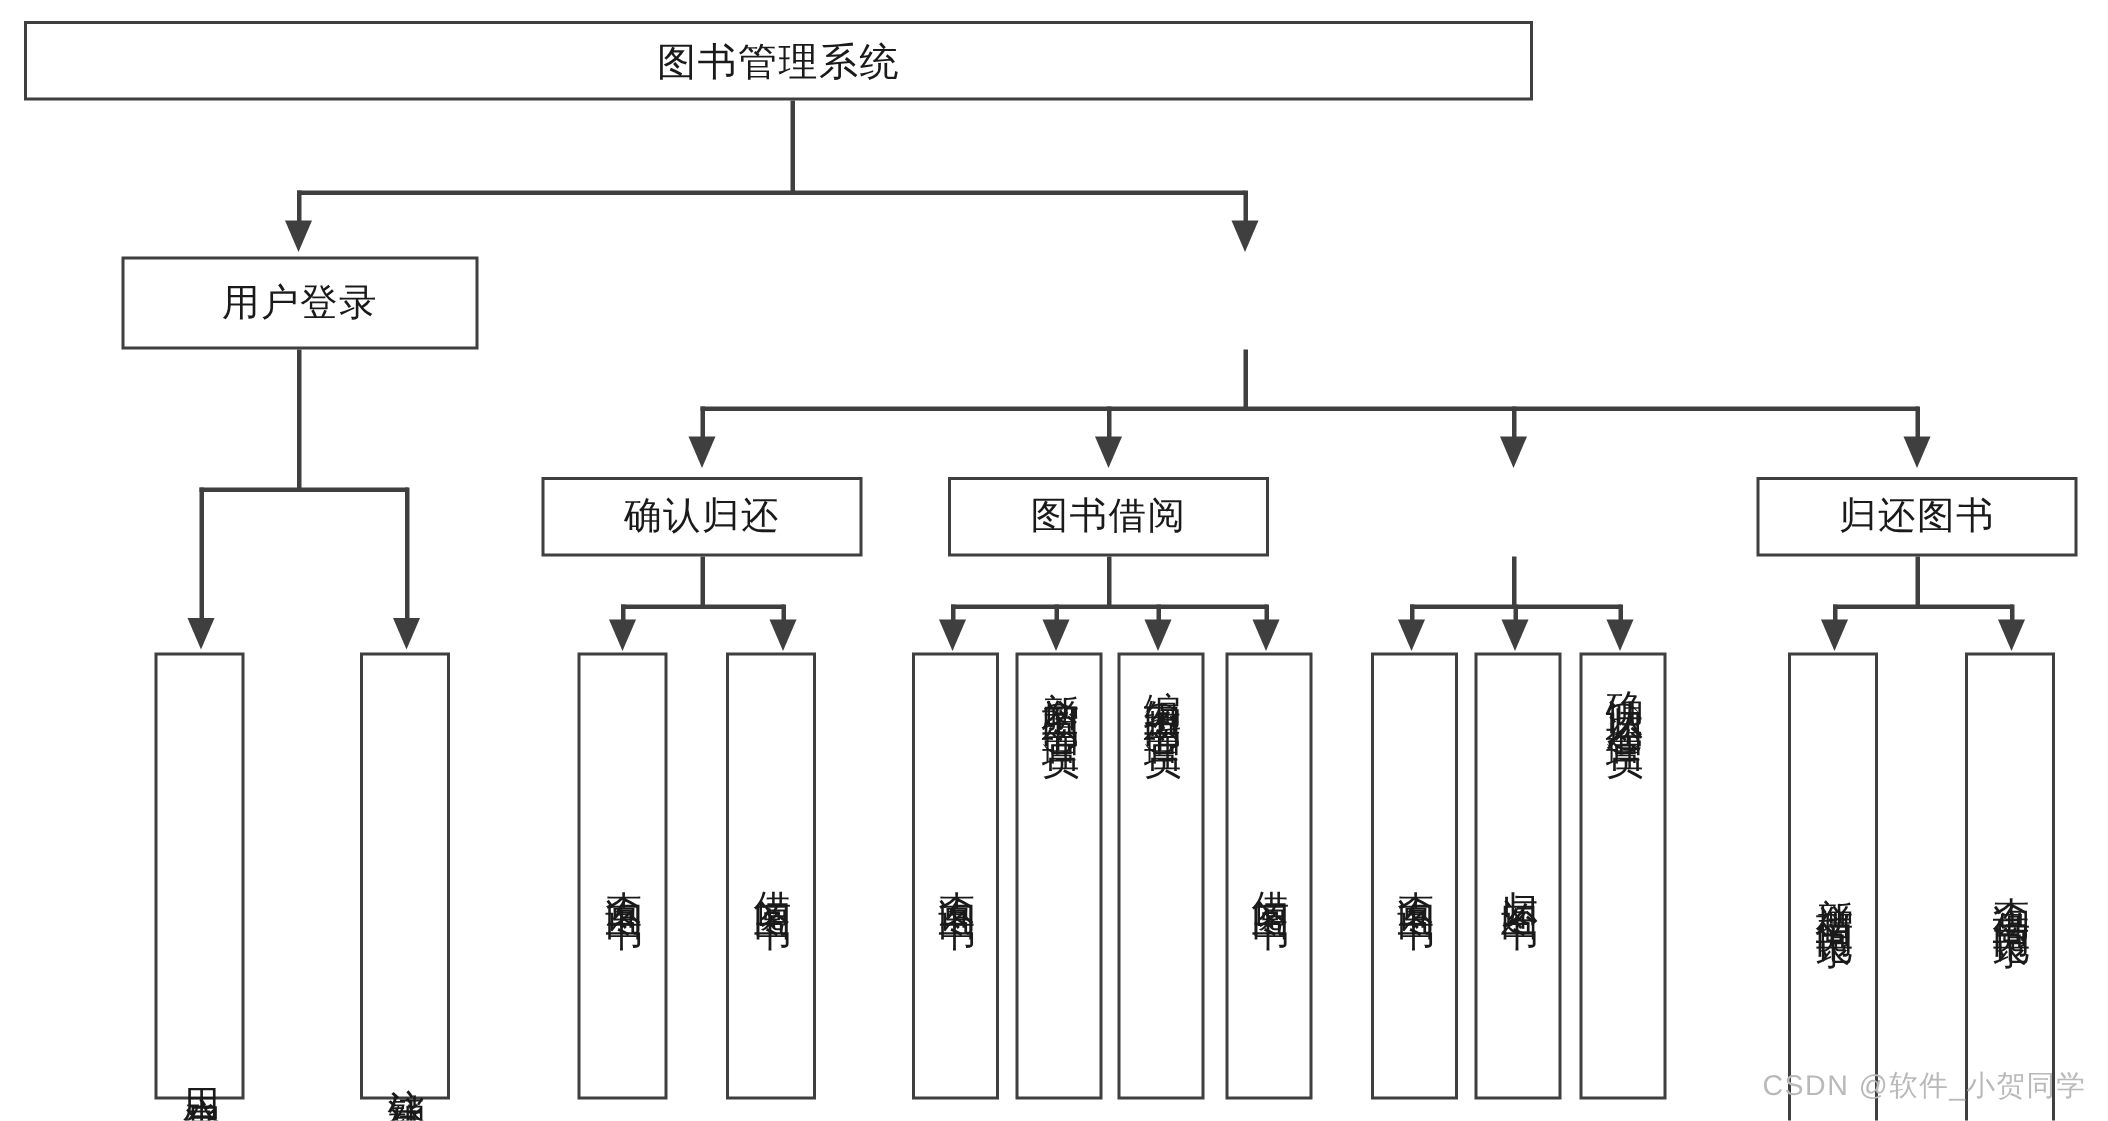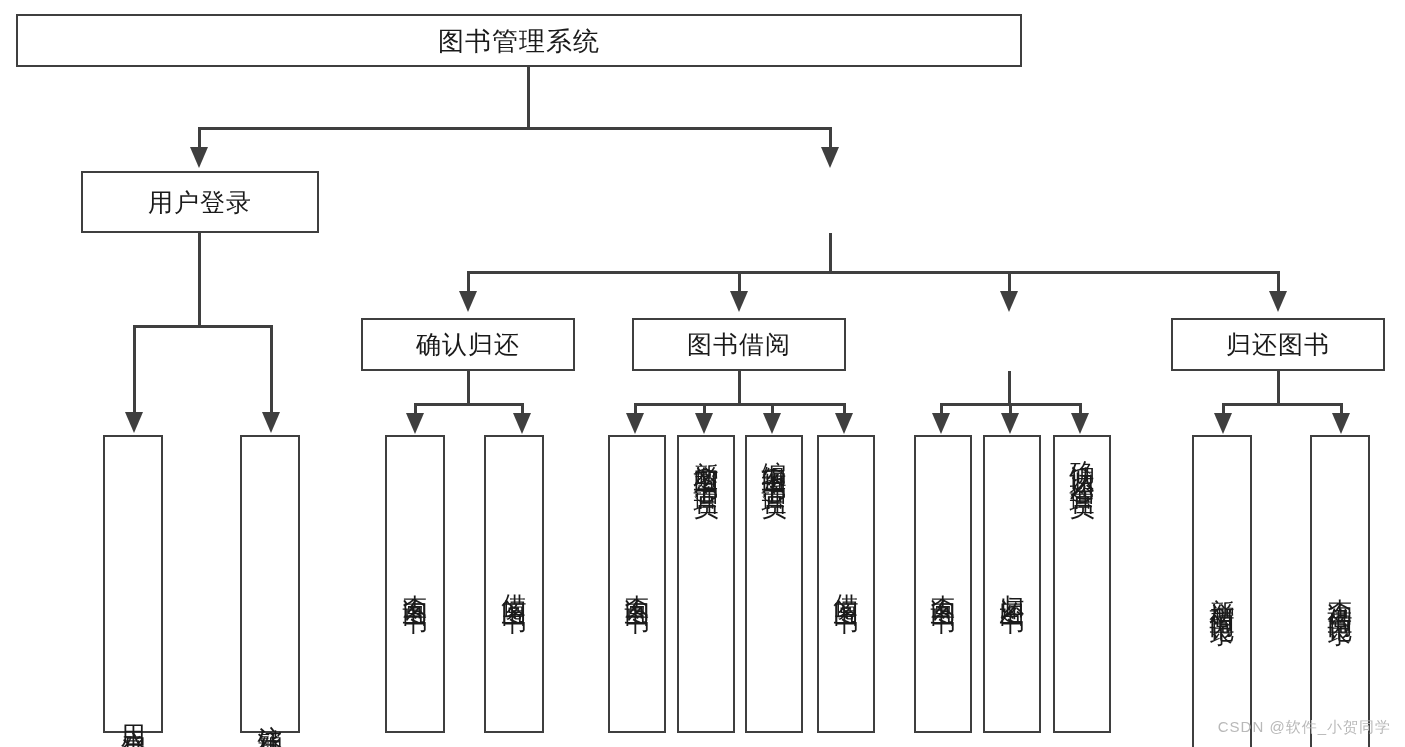--- a/index.html
+++ b/index.html
@@ -63,21 +63,21 @@
     width:0;height:0;
     border-left:9px solid transparent;
     border-right:9px solid transparent;
     border-top:21px solid #3f3f3f;
   }
 
   
   #watermark{
     position:absolute;
     right:14px;bottom:10px;
-    font-size:15px;
+    font-size:19px;
     color:#b9b9b9;
     letter-spacing:1px;
     white-space:nowrap;
     pointer-events:none;
   }
 </style>
 </head>
 <body>
 
 <div id="canvas">

